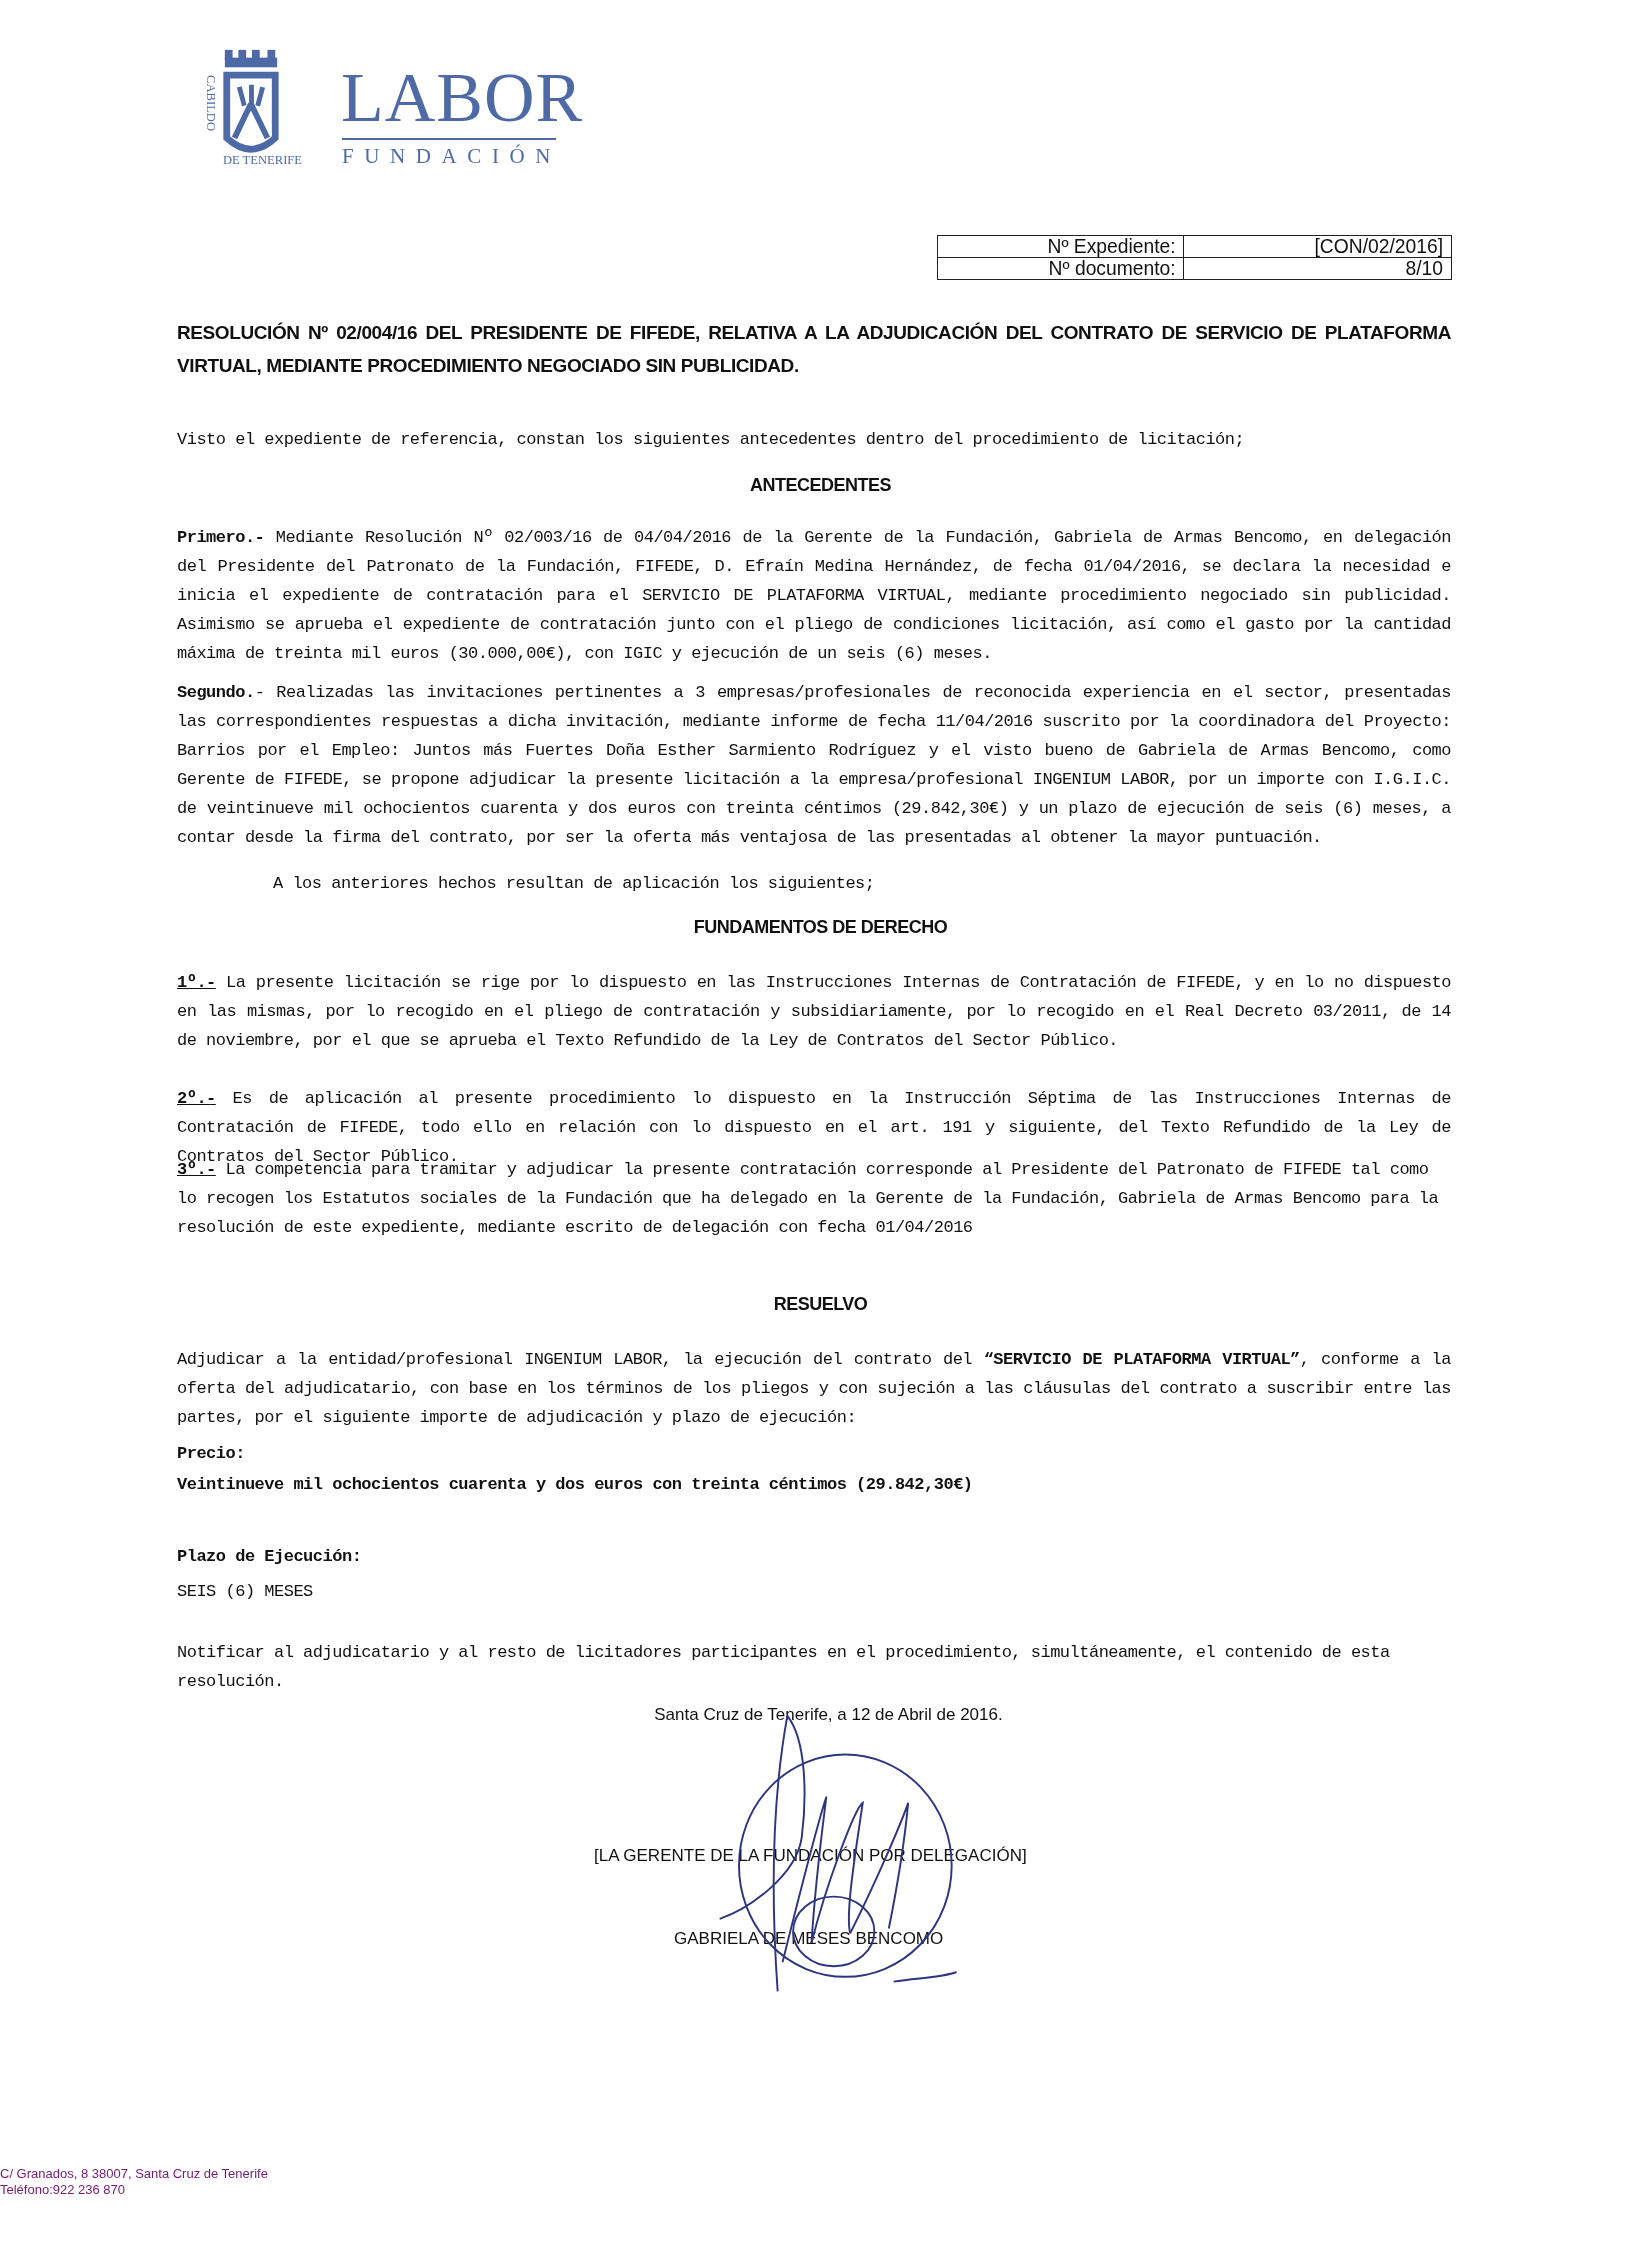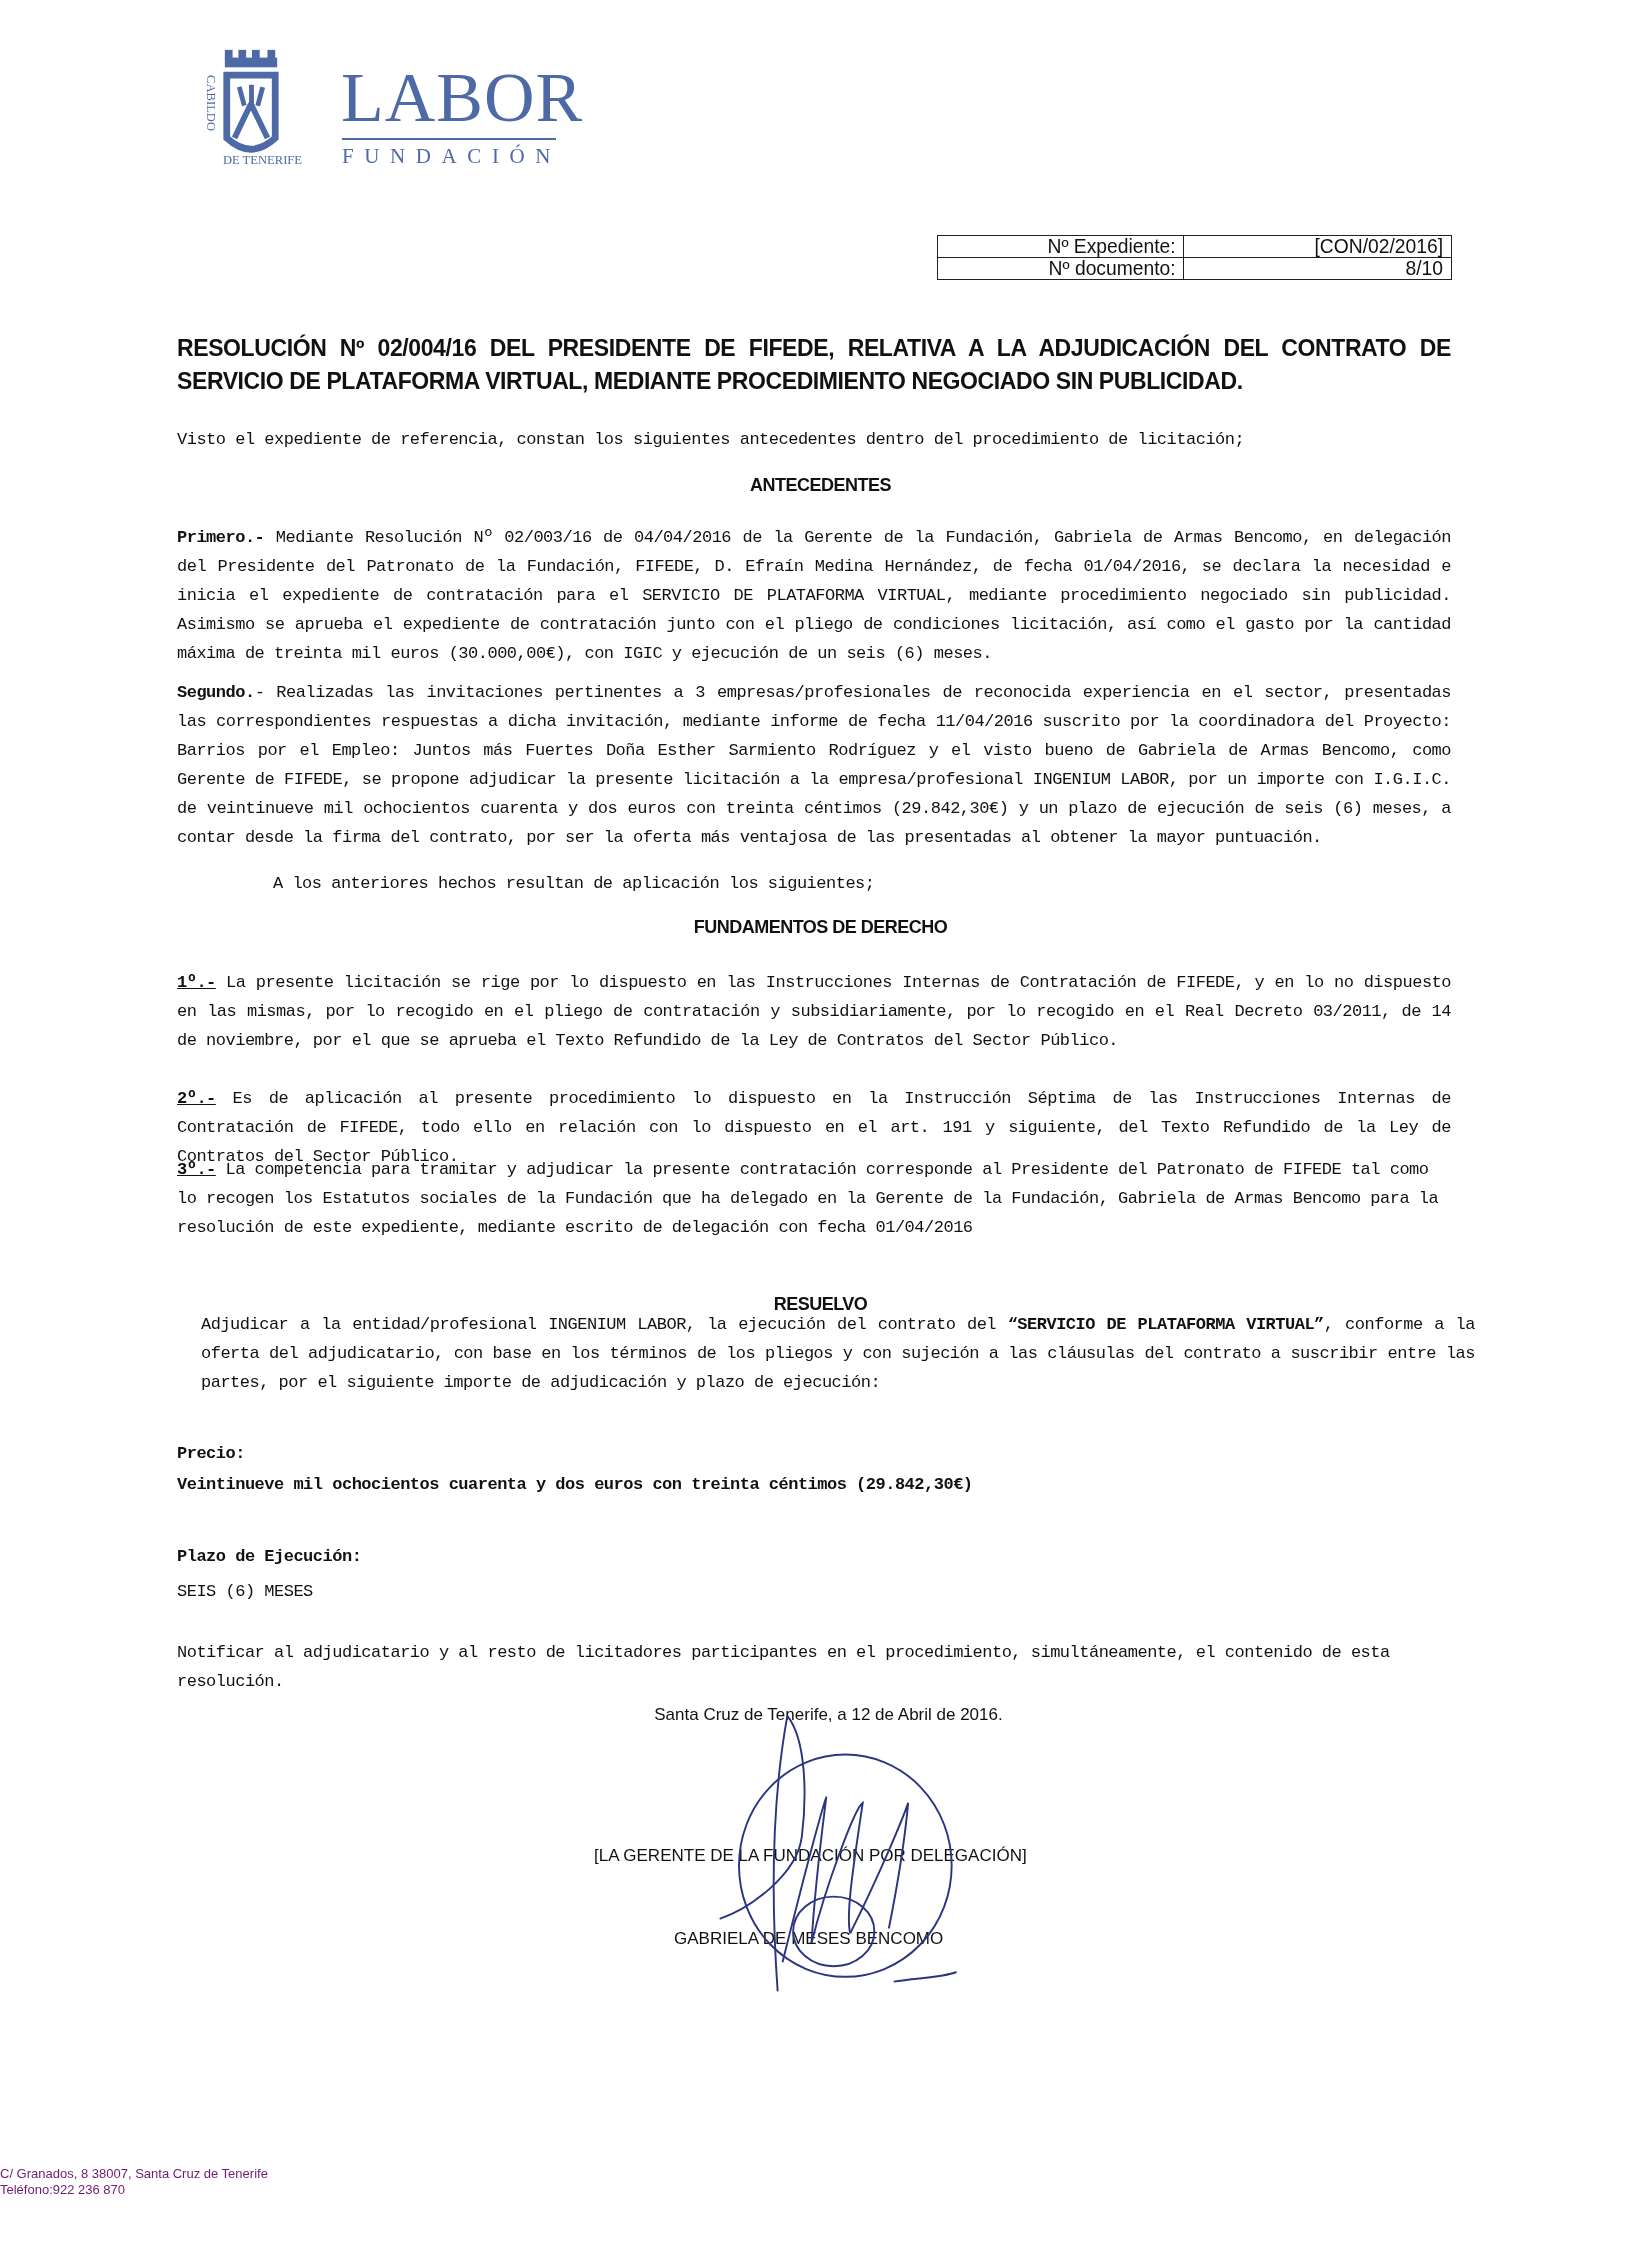--- a/index.html
+++ b/index.html
@@ -34,22 +34,22 @@
     .ref-table td.k { width: 230px; }
     .ref-table td.v { width: 251px; }
 
     
     .txt {
       position: absolute; left: 177px; width: 1274px;
       font-family: Liberation Mono, monospace; font-size: 17px; line-height: 29px;
       letter-spacing: -0.5px; text-align: justify;
     }
     .title {
-      position: absolute; left: 177px; top: 332px; width: 1274px;
-      font-family: "Liberation Sans", sans-serif; font-weight: bold; font-size: 23px;
+      position: absolute; left: 177px; top: 316px; width: 1274px;
+      font-family: "Liberation Sans", sans-serif; font-weight: bold; font-size: 19px;
       line-height: 33px; letter-spacing: -0.4px; text-align: justify;
     }
     .heading {
       position: absolute; left: 0; width: 1641px; text-align: center;
       font-family: "Liberation Sans", sans-serif; font-weight: bold; font-size: 18px; letter-spacing: -0.5px;
     }
     b { font-weight: bold; }
     .ul { text-decoration: underline; font-weight: bold; }
     .left { text-align: left; }
 
@@ -132,21 +132,21 @@
     <span class="ul">2º.-</span><span> Es de aplicación al presente procedimiento lo dispuesto en la Instrucción Séptima de las Instrucciones Internas de Contratación de FIFEDE, todo ello en relación con lo dispuesto en el art. 191 y siguiente, del Texto Refundido de la Ley de Contratos del Sector Público.</span>
   </div>
 
   <div class="txt left" style="top:1155px;">
     <span class="ul">3º.-</span><span> La competencia para tramitar y adjudicar la presente contratación corresponde al Presidente del Patronato de FIFEDE tal como lo recogen los Estatutos sociales de la Fundación que ha delegado en la Gerente de la Fundación, Gabriela de Armas Bencomo para la resolución de este expediente, mediante escrito de delegación con fecha 01/04/2016</span>
   </div>
 
 
   <div class="heading" style="top:1294px;">RESUELVO</div>
 
-  <div class="txt" style="top:1310px;margin-left:24px;">
+  <div class="txt" style="top:1345px;">
     <span>Adjudicar a la entidad/profesional  INGENIUM LABOR, la ejecución del contrato del </span><b>“SERVICIO DE PLATAFORMA VIRTUAL”</b><span>, conforme a la oferta del adjudicatario, con base en los términos de los pliegos y con sujeción a las cláusulas del contrato a suscribir entre las partes, por el siguiente importe de adjudicación y plazo de ejecución:</span>
   </div>
 
   <div class="txt" style="top:1439px;"><b>Precio:</b></div>
   <div class="txt" style="top:1470px;"><b>Veintinueve mil ochocientos cuarenta y dos euros con treinta céntimos (29.842,30€)</b></div>
 
   <div class="txt" style="top:1542px;"><b>Plazo de Ejecución:</b></div>
   <div class="txt" style="top:1577px;">SEIS (6) MESES</div>
 
   <div class="txt left" style="top:1638px;">Notificar al adjudicatario y al resto de licitadores participantes en el procedimiento, simultáneamente, el contenido de esta resolución.</div>

